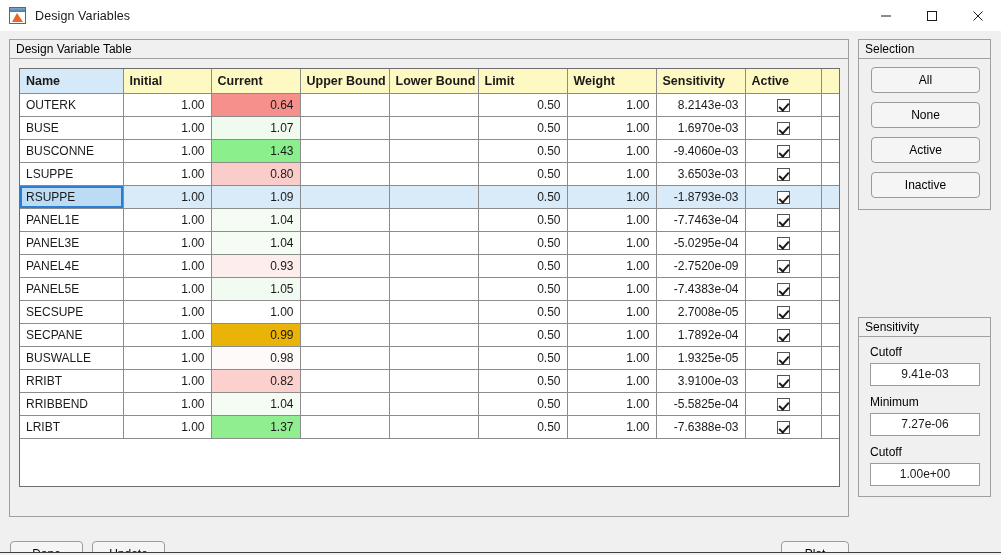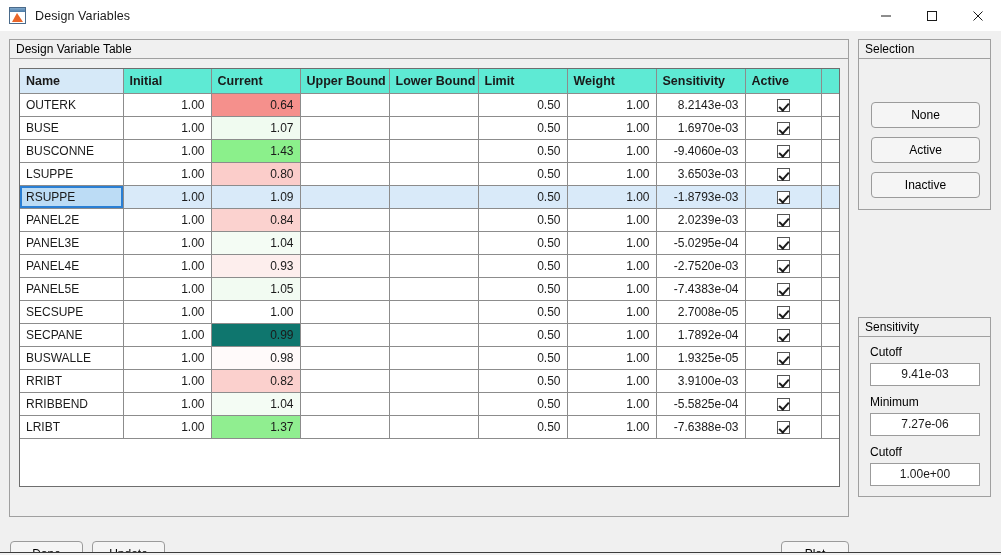--- a/index.html
+++ b/index.html
@@ -124,21 +124,21 @@
     overflow: hidden;
   }
   table.dvtable {
     border-collapse: collapse;
     table-layout: fixed;
     width: 819px;
     font-size: 12px;
   }
   table.dvtable th {
     height: 24px;
-    background: #5eead4;
+    background: #fef9c3;
     border-right: 1px solid #8c8c8c;
     border-bottom: 1px solid #8c8c8c;
     font-weight: bold;
     text-align: left;
     padding: 0 6px;
     font-size: 12.5px;
     color: #1a1a1a;
     box-sizing: border-box;
     white-space: nowrap;
   }
@@ -347,28 +347,28 @@
               <td class="num">1.09</td>
               <td class="num"></td>
               <td class="num"></td>
               <td class="num">0.50</td>
               <td class="num">1.00</td>
               <td class="num">-1.8793e-03</td>
               <td class="chk"><span class="cellbox checked"></span></td>
               <td class="pad"></td>
             </tr>
             <tr>
-              <td class="name">PANEL2E</td>
-              <td class="num">1.00</td>
-              <td class="num" style="background: rgb(251, 210, 207);">0.84</td>
-              <td class="num"></td>
-              <td class="num"></td>
-              <td class="num">0.50</td>
-              <td class="num">1.00</td>
-              <td class="num">2.0239e-03</td>
+              <td class="name">PANEL1E</td>
+              <td class="num">1.00</td>
+              <td class="num" style="background: rgb(244, 252, 244);">1.04</td>
+              <td class="num"></td>
+              <td class="num"></td>
+              <td class="num">0.50</td>
+              <td class="num">1.00</td>
+              <td class="num">-7.7463e-04</td>
               <td class="chk"><span class="cellbox checked"></span></td>
               <td class="pad"></td>
             </tr>
             <tr>
               <td class="name">PANEL3E</td>
               <td class="num">1.00</td>
               <td class="num" style="background: rgb(244, 252, 244);">1.04</td>
               <td class="num"></td>
               <td class="num"></td>
               <td class="num">0.50</td>
@@ -378,21 +378,21 @@
               <td class="pad"></td>
             </tr>
             <tr>
               <td class="name">PANEL4E</td>
               <td class="num">1.00</td>
               <td class="num" style="background: rgb(253, 238, 237);">0.93</td>
               <td class="num"></td>
               <td class="num"></td>
               <td class="num">0.50</td>
               <td class="num">1.00</td>
-              <td class="num">-2.7520e-03</td>
+              <td class="num">-2.7520e-09</td>
               <td class="chk"><span class="cellbox checked"></span></td>
               <td class="pad"></td>
             </tr>
             <tr>
               <td class="name">PANEL5E</td>
               <td class="num">1.00</td>
               <td class="num" style="background: rgb(242, 251, 242);">1.05</td>
               <td class="num"></td>
               <td class="num"></td>
               <td class="num">0.50</td>
@@ -409,21 +409,21 @@
               <td class="num"></td>
               <td class="num">0.50</td>
               <td class="num">1.00</td>
               <td class="num">2.7008e-05</td>
               <td class="chk"><span class="cellbox checked"></span></td>
               <td class="pad"></td>
             </tr>
             <tr>
               <td class="name">SECPANE</td>
               <td class="num">1.00</td>
-              <td class="num" style="background: #0f766e;">0.99</td>
+              <td class="num" style="background: #eab308;">0.99</td>
               <td class="num"></td>
               <td class="num"></td>
               <td class="num">0.50</td>
               <td class="num">1.00</td>
               <td class="num">1.7892e-04</td>
               <td class="chk"><span class="cellbox checked"></span></td>
               <td class="pad"></td>
             </tr>
             <tr>
               <td class="name">BUSWALLE</td>
@@ -473,20 +473,21 @@
               <td class="chk"><span class="cellbox checked"></span></td>
               <td class="pad"></td>
             </tr>
           </tbody>
       </table>
     </div>
   </div>
 
   <div class="panel" id="selection-panel">
     <div class="panel-title">Selection</div>
+    <button class="btn sel-btn" style="top:27px">All</button>
     <button class="btn sel-btn" style="top:62px">None</button>
     <button class="btn sel-btn" style="top:97px">Active</button>
     <button class="btn sel-btn" style="top:132px">Inactive</button>
   </div>
 
   <div class="panel" id="sensitivity-panel">
     <div class="panel-title">Sensitivity</div>
     <div class="field-label" style="top:27px">Cutoff</div>
     <div class="field-box" style="top:45px">9.41e-03</div>
     <div class="field-label" style="top:77px">Minimum</div>

